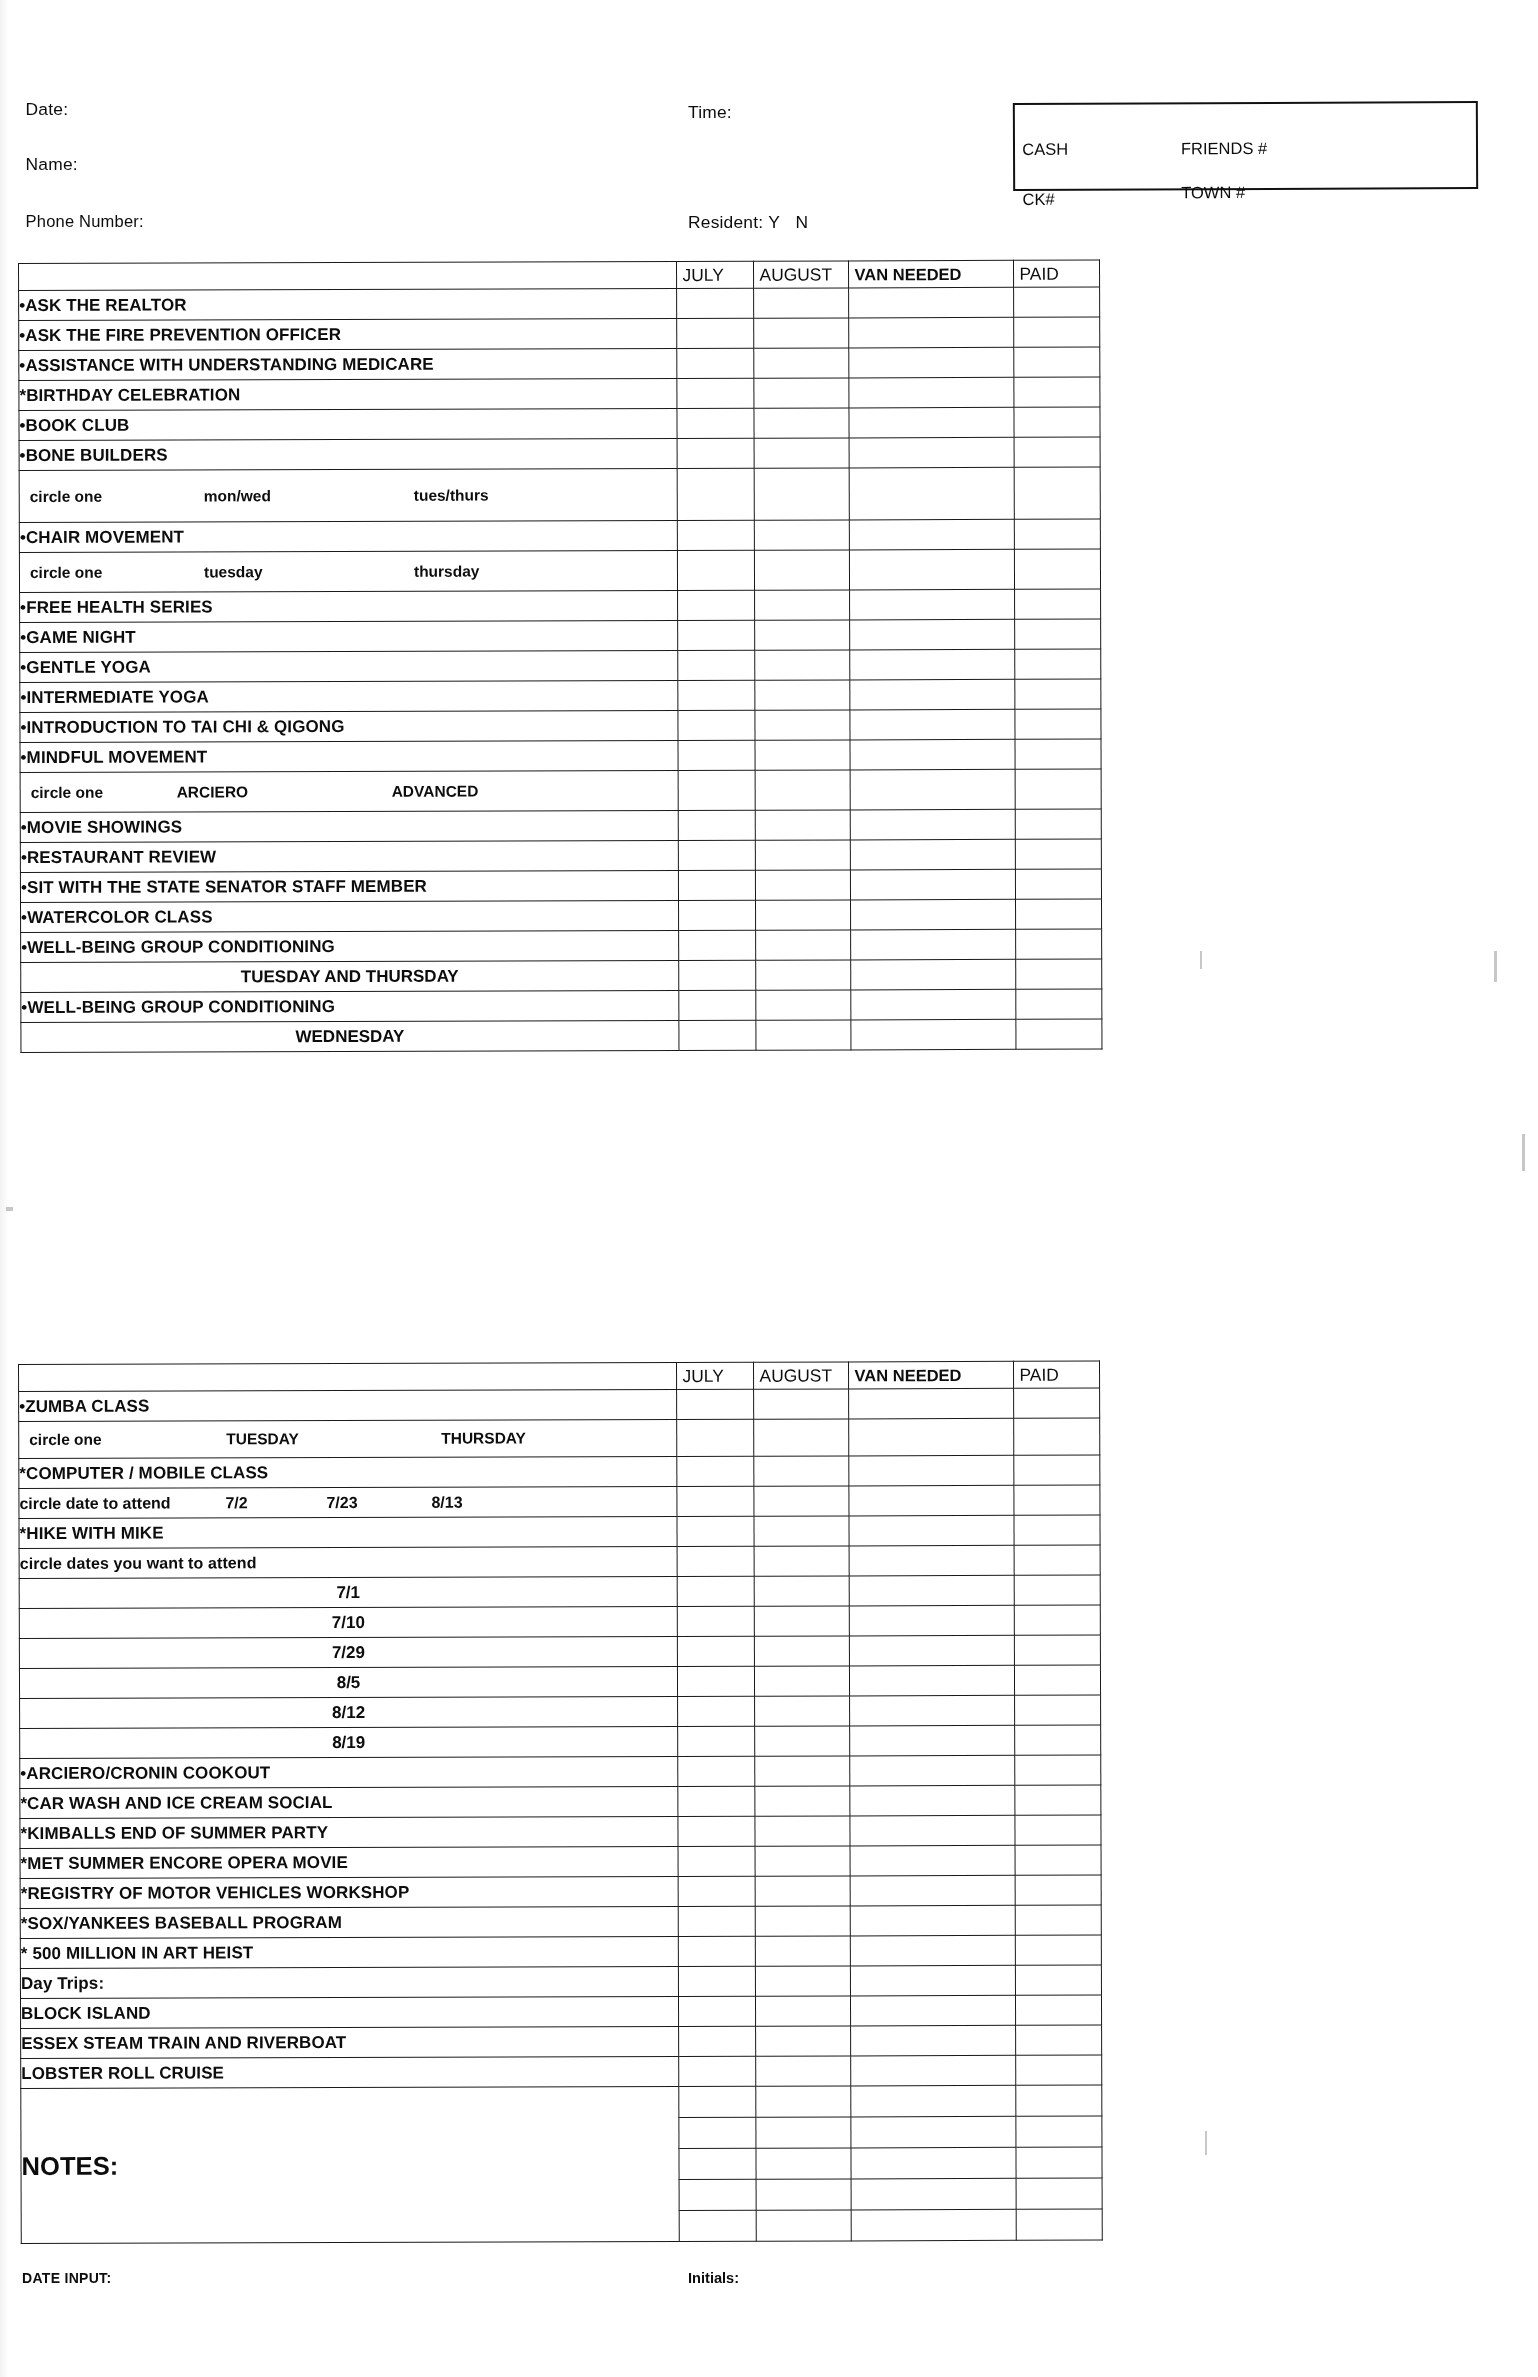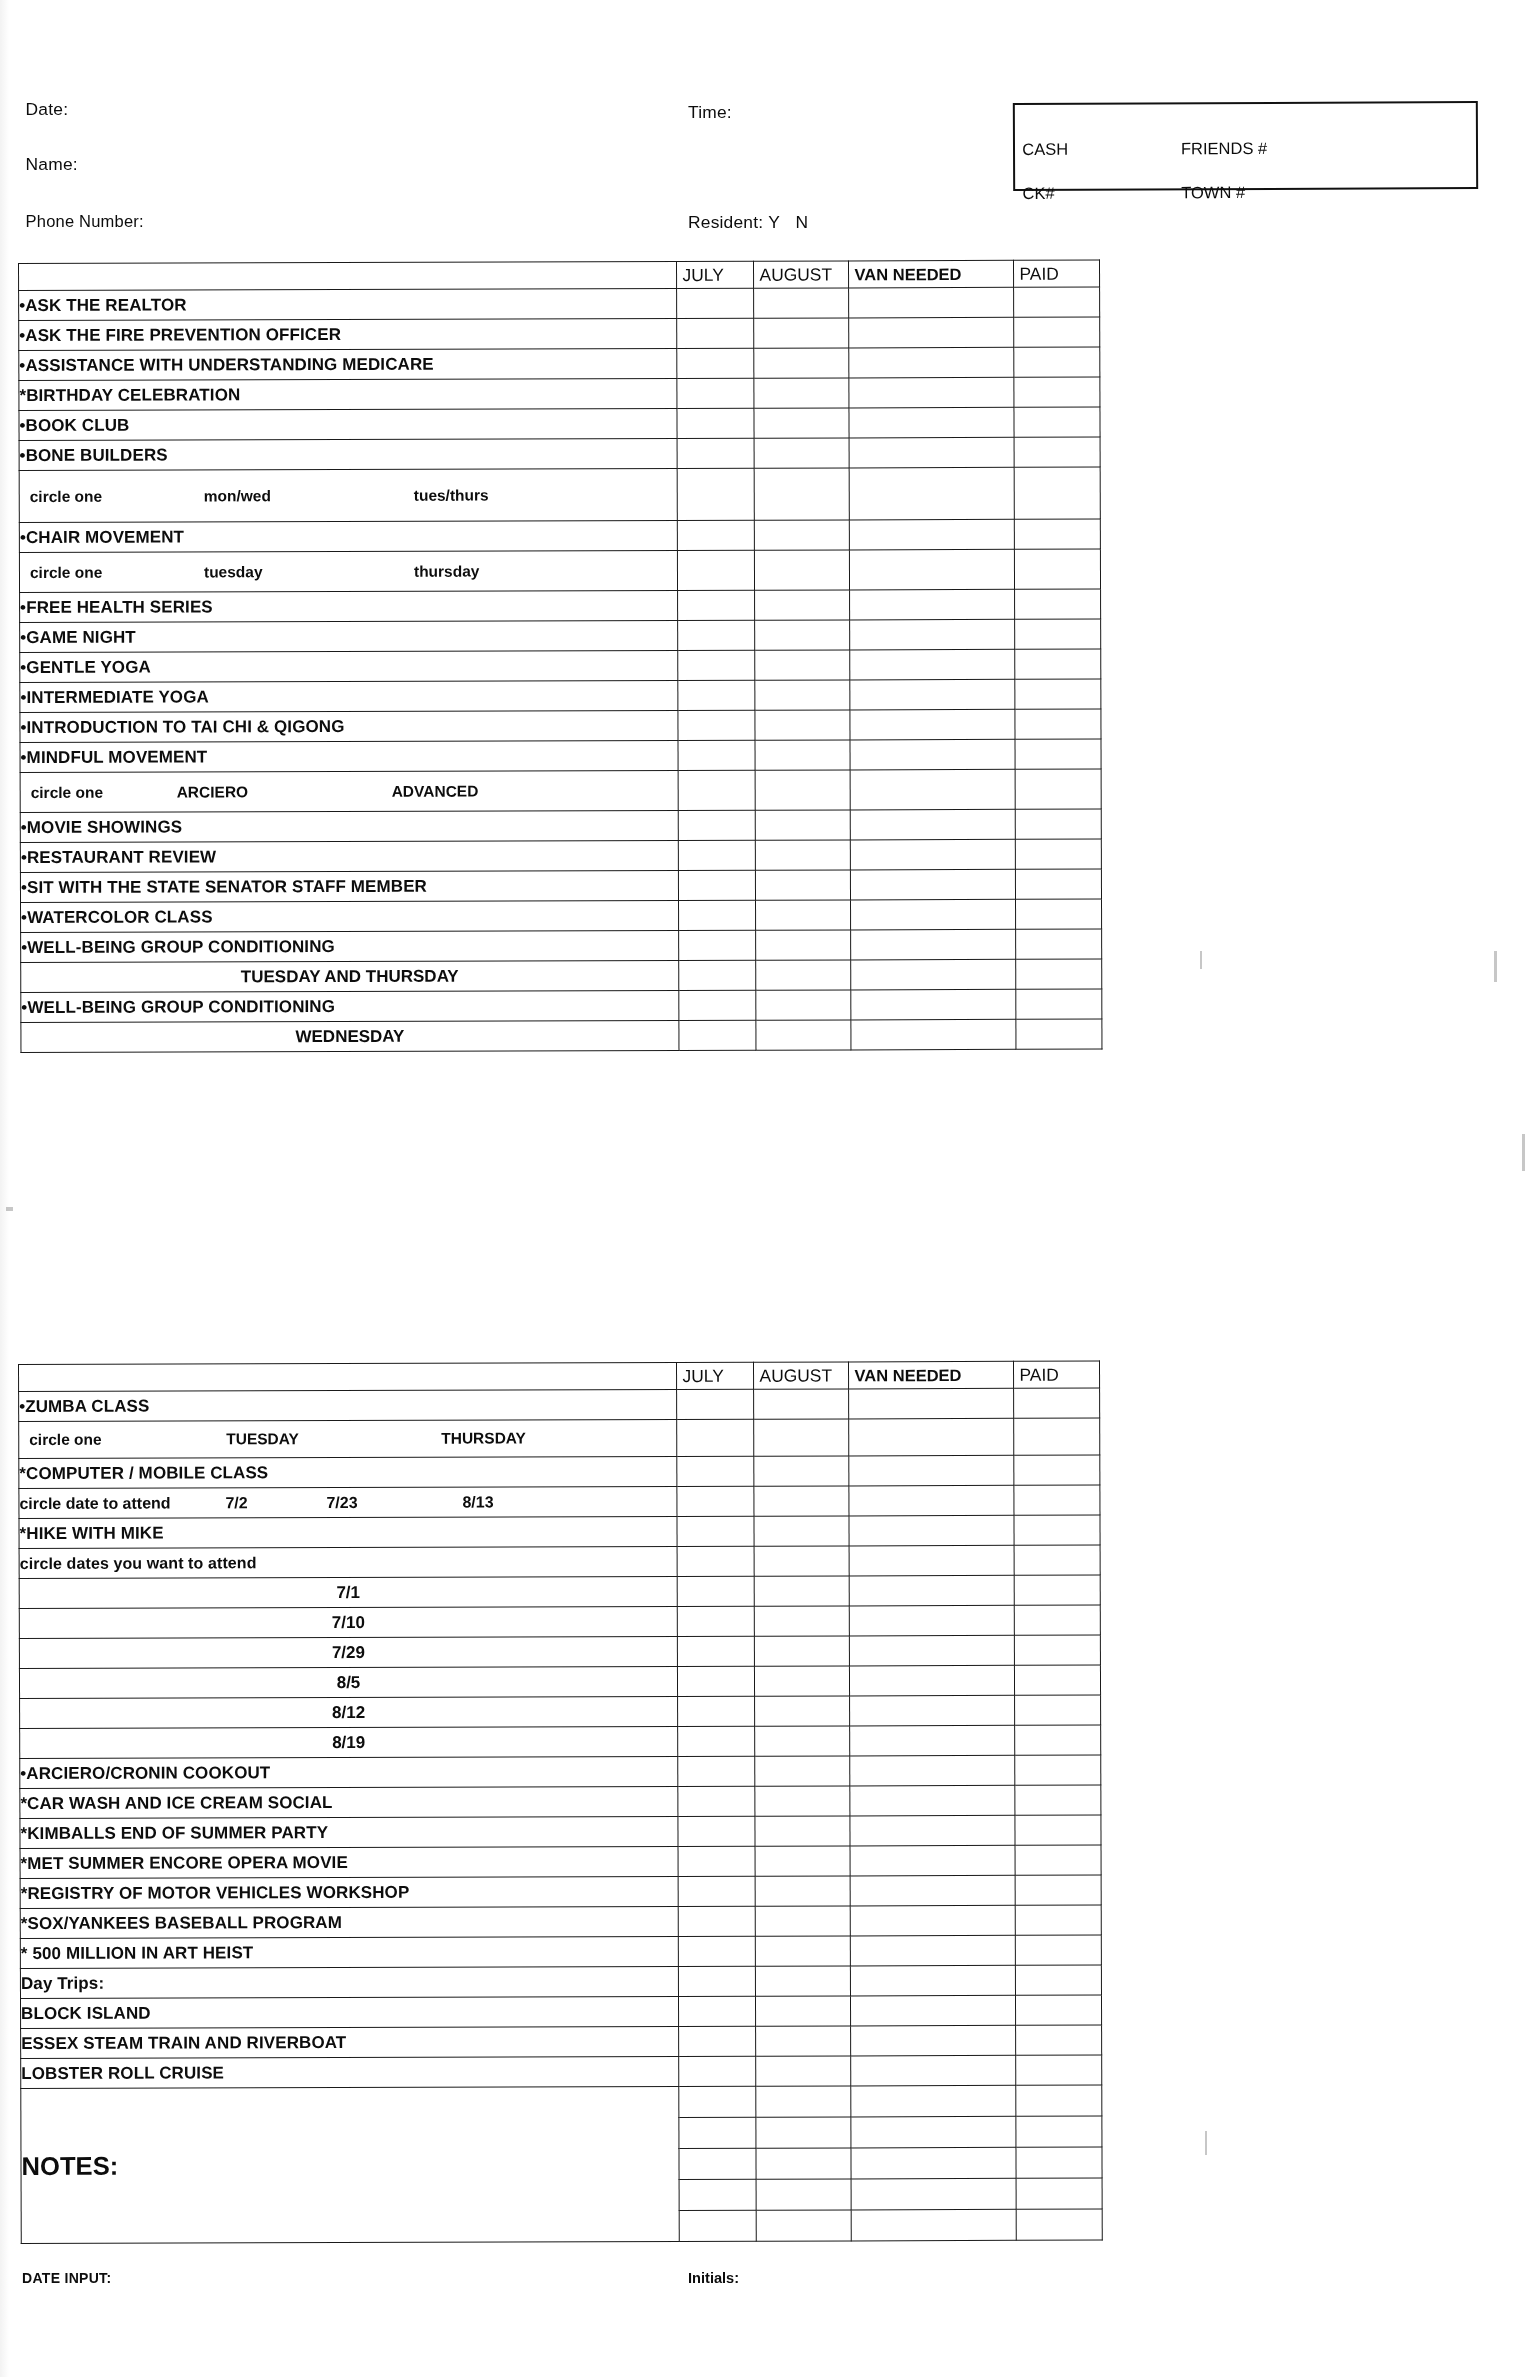--- a/index.html
+++ b/index.html
@@ -66,21 +66,21 @@
   }
   #payment-box .pb-cell {
     position: absolute;
     font-size: 16.5px;
     font-weight: normal;
     white-space: nowrap;
     margin-top: 28px;
   }
   #pb-cash    { left: 7.3px;  top: 7.3px; }
   #pb-friends { left: 166px; top: 7.3px; }
-  #pb-ck      { left: 7.3px;  top: 51px; text-align: right; }
+  #pb-ck      { left: 7.3px;  top: 57px; text-align: right; }
   #pb-town    { left: 166px; top: 51px; }
 
   
   .sheet {
     position: absolute;
     left: 18.3px;
     width: 1081px;
     border-collapse: collapse;
     table-layout: fixed;
   }
@@ -153,21 +153,21 @@
   .cmc { 
     height: 30px;
     font-size: 16px;
     font-weight: bold;
     padding-left: 18.3px;
     white-space: nowrap;
   }
   .cmc .d-lead { display: inline-block; width: 206px; }
   .cmc .d1 { display: inline-block; width: 101px; }
   .cmc .d2 { display: inline-block; width: 105px; }
-  .cmc .d3 { display: inline-block; margin-left: 31px; }
+  .cmc .d3 { display: inline-block; }
 
   .zumba-sub .c1 { width: 197px; }
   .zumba-sub .c2 { width: 215px; }
 
   .mind-sub .c1 { width: 146px; }
   .mind-sub .c2 { width: 215px; }
 
   .chair-sub .c1 { width: 174px; }
   .chair-sub .c2 { width: 210px; }
 

